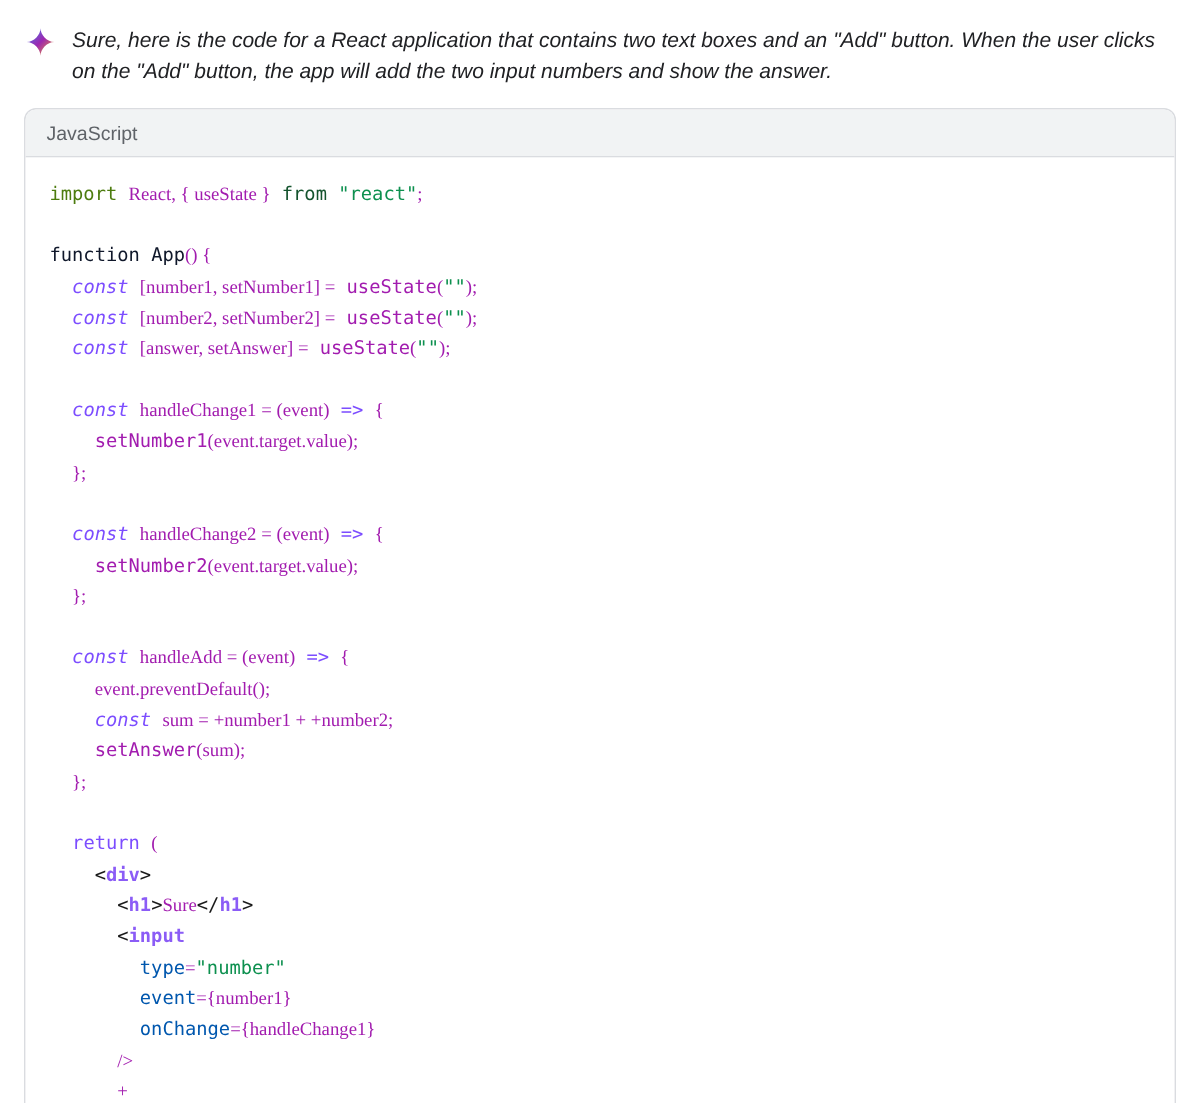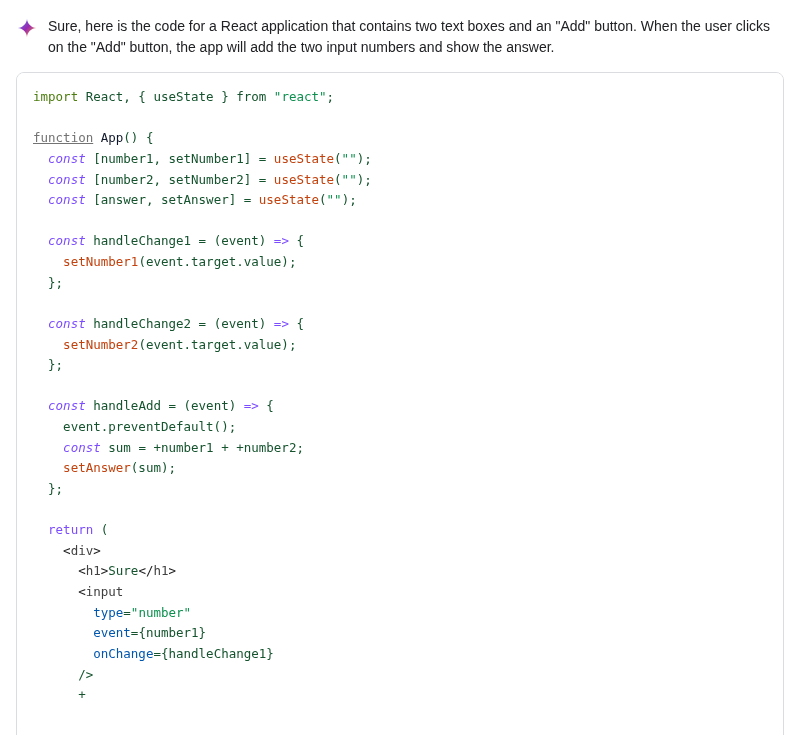--- a/index.html
+++ b/index.html
@@ -10,20 +10,21 @@
       font-size: 14px;
       padding: 16px;
       max-width: 800px;
     }
 
     .intro-row {
       display: flex;
       align-items: flex-start;
       gap: 10px;
       margin-bottom: 14px;
+      font-style: italic;
     }
 
     .gemini-icon {
       width: 22px;
       height: 22px;
       flex-shrink: 0;
       margin-top: 1px;
     }
 
     .intro-text {
@@ -53,30 +54,30 @@
       padding: 14px 16px;
       font-family: 'Roboto Mono', 'Courier New', monospace;
       font-size: 12.5px;
       line-height: 1.65;
       overflow-x: auto;
     }
 
     
     .kw-import { color: #4d7c0f; }
     .kw-from   { color: #14532d; }
-    .kw-function { color: #737373; text-decoration: underline; }
+    .kw-function { color: #0f172a; }
     .kw-const  { color: #7c4dff; font-style: italic; }
     .kw-return { color: #7c4dff; }
     .fn-name   { color: #0f172a; }
-    .fn-call   { color: #c2410c; }
+    .fn-call   { color: #a21caf; }
     .str       { color: #0d904f; }
     .tag-bracket { color: #1a1a1a; }
-    .tag-name  { color: #404040; }
+    .tag-name  { color: #8b5cf6; font-weight: bold; }
     .attr-name { color: #0057ae; }
-    .plain     { color: #14532d; }
+    .plain     { color: #a21caf; font-family: Liberation Serif, serif; }
     .arrow     { color: #7c4dff; }
 
     pre {
       white-space: pre;
     }
   </style>
 </head>
 <body>
 
 <div class="intro-row">
@@ -87,20 +88,23 @@
         <stop offset="50%" stop-color="#9c27b0"></stop>
         <stop offset="100%" stop-color="#f9a825"></stop>
       </linearGradient>
     </defs>
     <path d="M12 2 C12 7 17 12 22 12 C17 12 12 17 12 22 C12 17 7 12 2 12 C7 12 12 7 12 2Z" fill="url(#gGrad)"></path>
   </svg>
   <p class="intro-text">Sure, here is the code for a React application that contains two text boxes and an "Add" button. When the user clicks on the "Add" button, the app will add the two input numbers and show the answer.</p>
 </div>
 
 <div class="code-block">
+  <div class="code-header">
+    <span>JavaScript</span>
+  </div>
   <div class="code-body">
     <pre><span class="kw-import">import</span> <span class="plain">React, { useState }</span> <span class="kw-from">from</span> <span class="str">"react"</span><span class="plain">;</span>
 
 <span class="kw-function">function</span> <span class="fn-name">App</span><span class="plain">() {</span>
   <span class="kw-const">const</span> <span class="plain">[number1, setNumber1] =</span> <span class="fn-call">useState</span><span class="plain">(</span><span class="str">""</span><span class="plain">);</span>
   <span class="kw-const">const</span> <span class="plain">[number2, setNumber2] =</span> <span class="fn-call">useState</span><span class="plain">(</span><span class="str">""</span><span class="plain">);</span>
   <span class="kw-const">const</span> <span class="plain">[answer, setAnswer] =</span> <span class="fn-call">useState</span><span class="plain">(</span><span class="str">""</span><span class="plain">);</span>
 
   <span class="kw-const">const</span> <span class="plain">handleChange1 = (event)</span> <span class="arrow">=&gt;</span> <span class="plain">{</span>
     <span class="fn-call">setNumber1</span><span class="plain">(event.target.value);</span>

